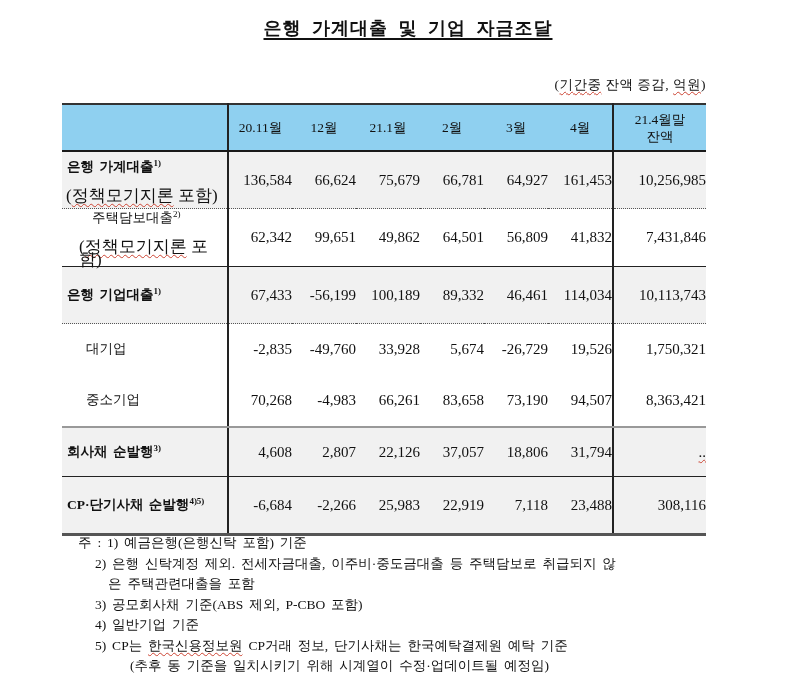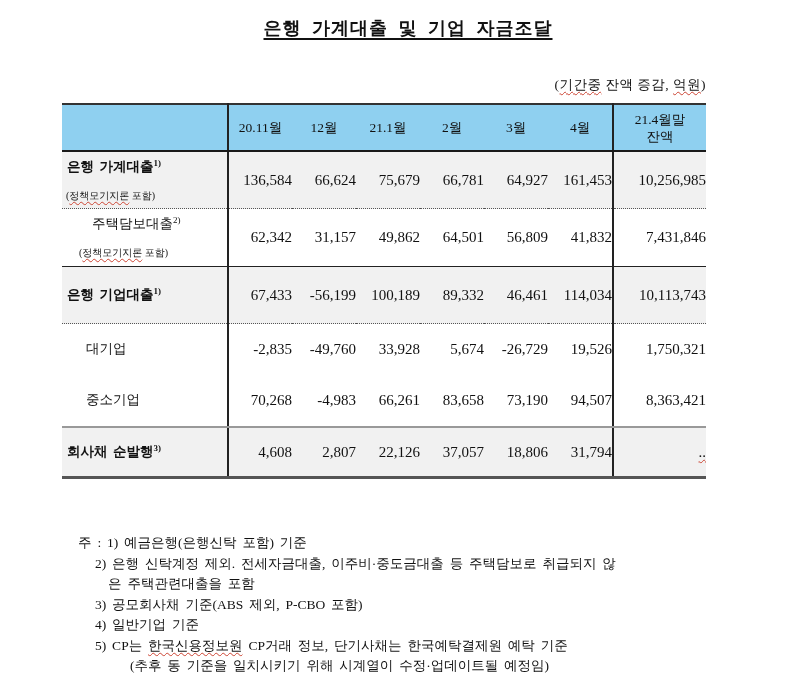--- a/index.html
+++ b/index.html
@@ -35,21 +35,21 @@
     border-bottom:2px solid #1a1a1a;
     height:45px;font-weight:normal;font-size:13.5px;text-align:center;
   }
   .lab-col{border-right:2px solid #222;}
   .bal-col{border-left:2px solid #222;}
   .bal-line{display:block;line-height:17px;}
   td.val{text-align:right;padding-right:8px;font-size:15px;}
   td.lab{text-align:left;}
   .lab-main{font-size:13.5px;line-height:16px;padding-left:5px;word-spacing:2px;}
   .major .lab-main{font-weight:bold;}
-  .lab-sub{font-size:10px;line-height:13px;padding-left:4px;margin-top:14px;}
+  .lab-sub{font-size:17px;line-height:13px;padding-left:4px;margin-top:14px;}
   sup{font-size:9px;line-height:0;}
   tr.r0 td{height:56px;background:var(--major-row-fill,#f1f1f1);border-bottom:1px dotted #555;}
   tr.r1 td{height:57px;border-bottom:1px solid #222;}
   tr.r1 .lab-main{padding-left:30px;}
   tr.r1 .lab-sub{padding-left:17px;}
   tr.r2 td{height:56px;background:var(--major-row-fill,#f1f1f1);border-bottom:1px dotted #555;}
   tr.r3 td{height:50px;}
   tr.r3 .lab-main,tr.r4 .lab-main{padding-left:24px;}
   tr.r4 td{height:52px;border-bottom:2px solid #999;}
   tr.r5 td{height:48px;background:var(--major-row-fill,#f1f1f1);border-bottom:1px solid #222;}
@@ -118,21 +118,21 @@
         <td class="val">161,453</td>
         <td class="val bal-col">10,256,985</td>
       </tr>
 
       <tr class="r1">
         <td class="lab-col lab">
           <div class="lab-main"><span>주택담보대출</span><sup>2)</sup></div>
           <div class="lab-sub"><span>(</span><span class="squiggle">정책모기지론</span><span> 포함)</span></div>
         </td>
         <td class="val">62,342</td>
-        <td class="val">31,157</td>
+        <td class="val">99,651</td>
         <td class="val">49,862</td>
         <td class="val">64,501</td>
         <td class="val">56,809</td>
         <td class="val">41,832</td>
         <td class="val bal-col">7,431,846</td>
       </tr>
 
       <tr class="r2 major">
         <td class="lab-col lab">
           <div class="lab-main"><span>은행 기업대출</span><sup>1)</sup></div>
@@ -178,20 +178,32 @@
         </td>
         <td class="val">4,608</td>
         <td class="val">2,807</td>
         <td class="val">22,126</td>
         <td class="val">37,057</td>
         <td class="val">18,806</td>
         <td class="val">31,794</td>
         <td class="val bal-col"><span class="squiggle">..</span></td>
       </tr>
 
+      <tr class="r6 major">
+        <td class="lab-col lab">
+          <div class="lab-main"><span>CP·단기사채 순발행</span><sup>4)5)</sup></div>
+        </td>
+        <td class="val">-6,684</td>
+        <td class="val">-2,266</td>
+        <td class="val">25,983</td>
+        <td class="val">22,919</td>
+        <td class="val">7,118</td>
+        <td class="val">23,488</td>
+        <td class="val bal-col">308,116</td>
+      </tr>
 
     </tbody>
   </table>
 
   <div class="notes">
     <div class="note-line nl-first">주 : 1) 예금은행(은행신탁 포함) 기준</div>
     <div class="note-line nl-num">2) 은행 신탁계정 제외. 전세자금대출, 이주비·중도금대출 등 주택담보로 취급되지 않</div>
     <div class="note-line nl-cont1">은 주택관련대출을 포함</div>
     <div class="note-line nl-num">3) 공모회사채 기준(ABS 제외, P-CBO 포함)</div>
     <div class="note-line nl-num">4) 일반기업 기준</div>

